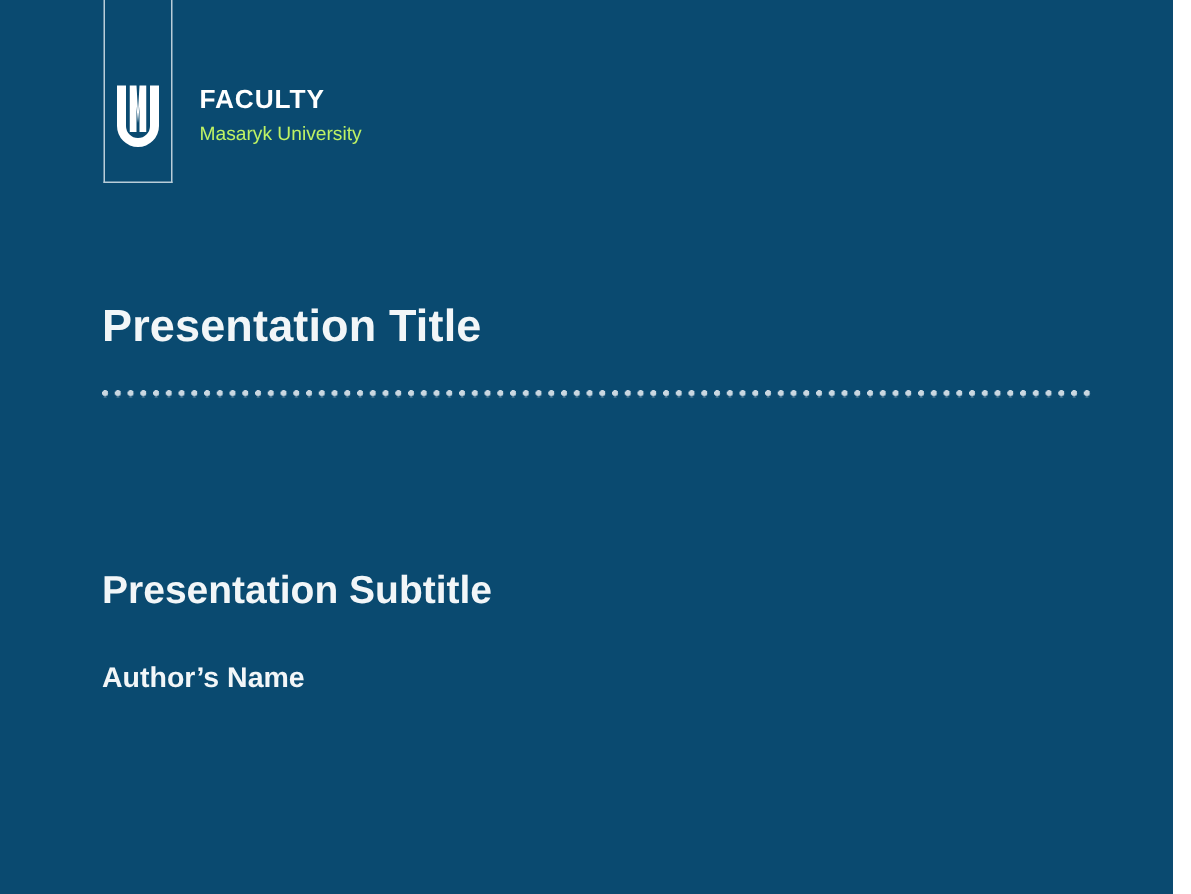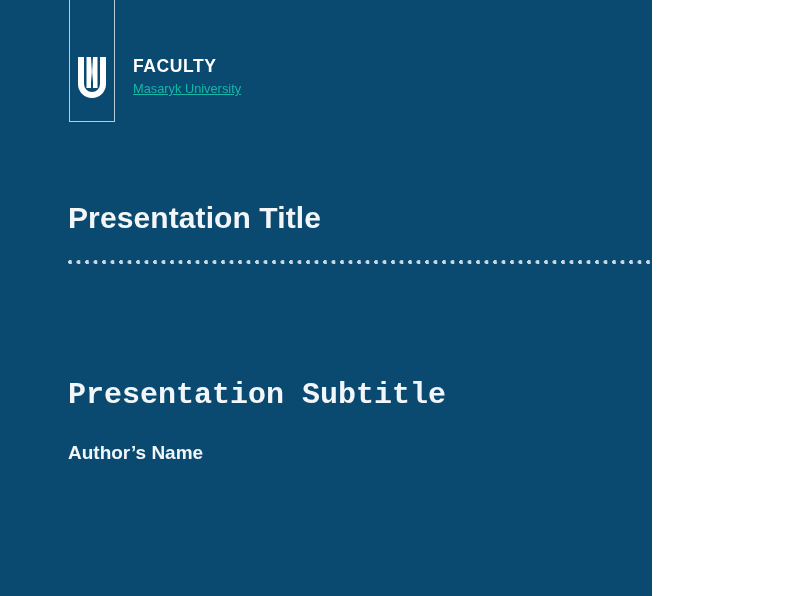--- a/index.html
+++ b/index.html
@@ -6,21 +6,21 @@
     margin: 0;
     padding: 0;
     background: #ffffff;
   }
   body {
     font-family: "Liberation Sans", sans-serif;
   }
 
   #slide {
     position: relative;
-    width: 652px;
+    width: 782px;
     height: 596px;
     overflow: hidden;
     background: #0a4a70;
   }
 
   
   #logo-block {
     position: absolute;
     left: 69px;
     top: 0px;
@@ -58,25 +58,24 @@
     font-size: 17.5px;
     font-weight: 700;
     letter-spacing: 0.6px;
     color: #ffffff;
     line-height: 20px;
     white-space: nowrap;
   }
   .logo-line3 {
     font-size: 12.8px;
     font-weight: 400;
-    color: #14b8a6;
+    color: #bef264;
     line-height: 19px;
     margin-top: 3px;
     white-space: nowrap;
-    text-decoration: underline;
   }
 
   
   #title {
     position: absolute;
     left: 68px;
     top: 201px;
     font-size: 30px;
     font-weight: 700;
     color: #f2f6f8;
@@ -94,25 +93,24 @@
     background-image: radial-gradient(circle at 2.1px 2.1px, #c9d7e1 1.9px, rgba(0,0,0,0) 2.2px);
     background-size: 8.5px 5px;
     background-repeat: repeat-x;
   }
 
   
   #subtitle {
     position: absolute;
     left: 68px;
     top: 378px;
-    font-size: 30px;
+    font-size: 26px;
     font-weight: 700;
     color: #f2f6f8;
     white-space: nowrap;
-    font-family: Liberation Mono, monospace;
   }
   #author {
     position: absolute;
     left: 68px;
     top: 428px;
     font-size: 19px;
     font-weight: 700;
     color: #f2f6f8;
     white-space: nowrap;
     margin-top: 14px;

